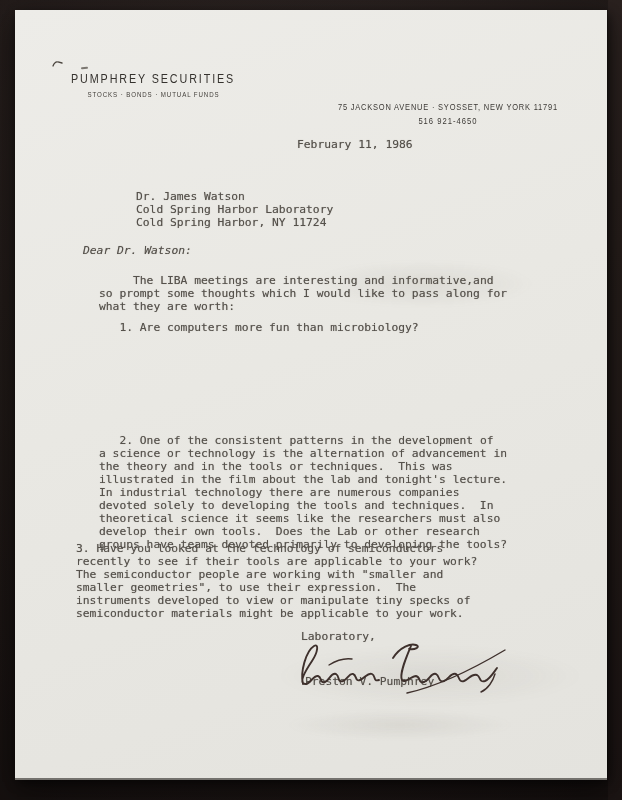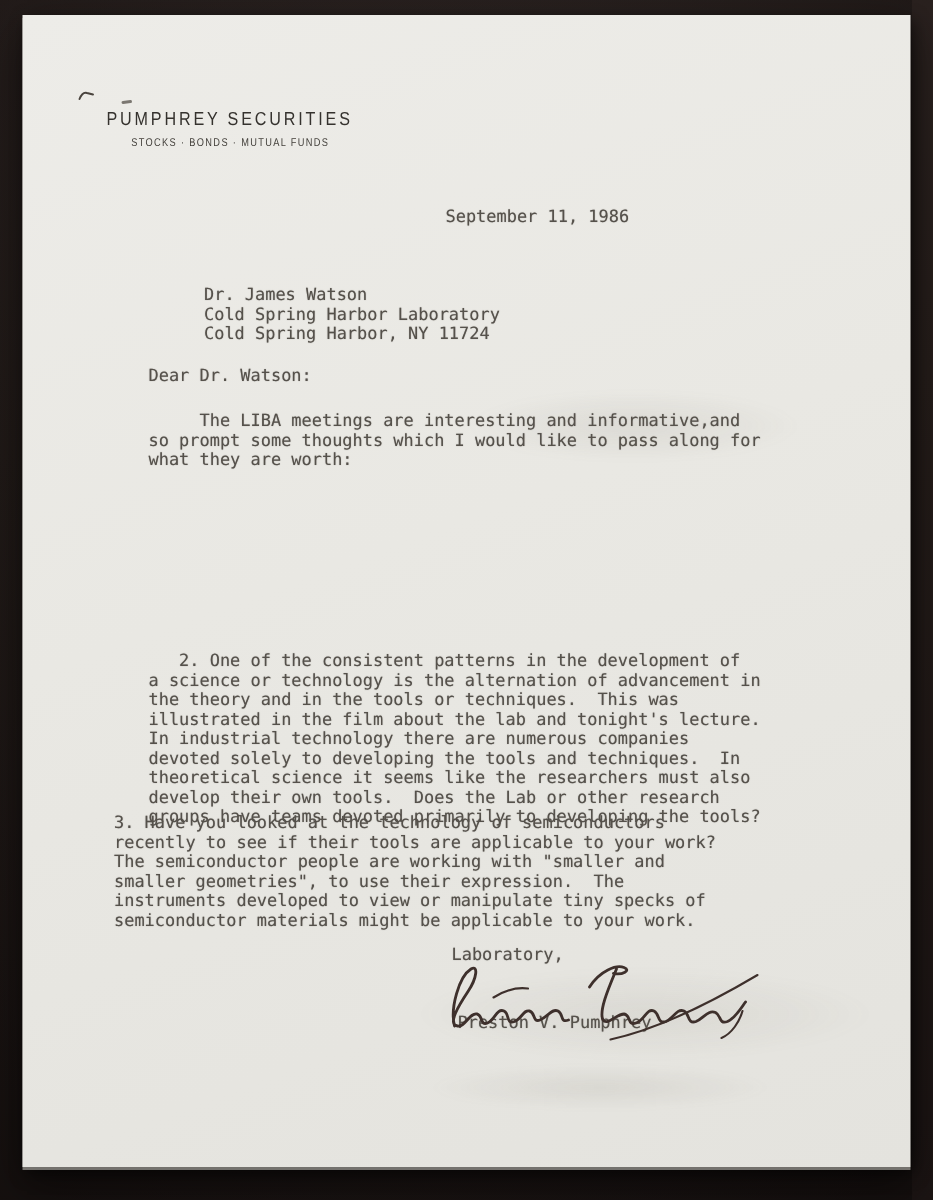--- a/index.html
+++ b/index.html
@@ -44,21 +44,21 @@
   .u-mark{left:66px;top:57px;width:7px;height:2px;background:#55504a;opacity:.75;transform:rotate(-6deg);border-radius:1px;}
   
   .tw{
     font-family:"DejaVu Sans Mono",monospace;
     font-size:11.3px;line-height:13px;color:#55514b;
     white-space:pre-wrap;letter-spacing:0px;
     text-shadow:0 0 0.7px rgba(85,81,75,0.55);
   }
   .date{left:282px;top:128px;}
   .recipient{left:85px;top:180px;margin-left:36px;}
-  .salutation{left:84px;top:234px;}
+  .salutation{left:68px;top:234px;font-style:italic;}
   .p0{left:84px;top:264px;}
   .p1{left:84px;top:311px;}
   .p2{left:84px;top:338px;}
   .p3{left:84px;top:424px;}
   .p4{left:61px;top:532px;}
   .closing{left:286px;top:620px;}
   .typedname{left:290px;top:665px;}
   .sig{left:272px;top:626px;width:240px;height:62px;z-index:3;}
   .sig path{fill:none;stroke:#3e302c;stroke-width:1.9;stroke-linecap:round;stroke-linejoin:round;}
   .sig .thin{stroke-width:1.4;}
@@ -77,29 +77,34 @@
 <div id="scene">
   <div id="paper">
 
     <svg class="abs pen-tick" viewBox="0 0 12 10">
       <path d="M1,7 Q3,2 6,3 L10,4" fill="none" stroke="#4a443e" stroke-width="1.3" stroke-linecap="round"></path>
     </svg>
     <div class="abs u-mark"></div>
 
     <div class="abs lh-company">PUMPHREY SECURITIES</div>
     <div class="abs lh-tagline">STOCKS · BONDS · MUTUAL FUNDS</div>
+    <div class="abs lh-right">
+      <div class="lh-address">75 JACKSON AVENUE · SYOSSET, NEW YORK 11791</div>
+      <div class="lh-phone">516 921-4650</div>
+    </div>
 
-    <div class="abs tw date">September 11, 1986</div>
+    <div class="abs tw date">February 11, 1986</div>
     <div class="abs tw recipient">Dr. James Watson
 Cold Spring Harbor Laboratory
 Cold Spring Harbor, NY 11724</div>
     <div class="abs tw salutation">Dear Dr. Watson:</div>
     <div class="abs tw p0">     The LIBA meetings are interesting and informative,and
 so prompt some thoughts which I would like to pass along for
 what they are worth:</div>
+    <div class="abs tw p1">   1. Are computers more fun than microbiology?</div>
     <div class="abs tw p3">   2. One of the consistent patterns in the development of
 a science or technology is the alternation of advancement in
 the theory and in the tools or techniques.  This was
 illustrated in the film about the lab and tonight's lecture.
 In industrial technology there are numerous companies
 devoted solely to developing the tools and techniques.  In
 theoretical science it seems like the researchers must also
 develop their own tools.  Does the Lab or other research
 groups have teams devoted primarily to developing the tools?</div>
     <div class="abs tw p4">3. Have you looked at the technology of semiconductors

